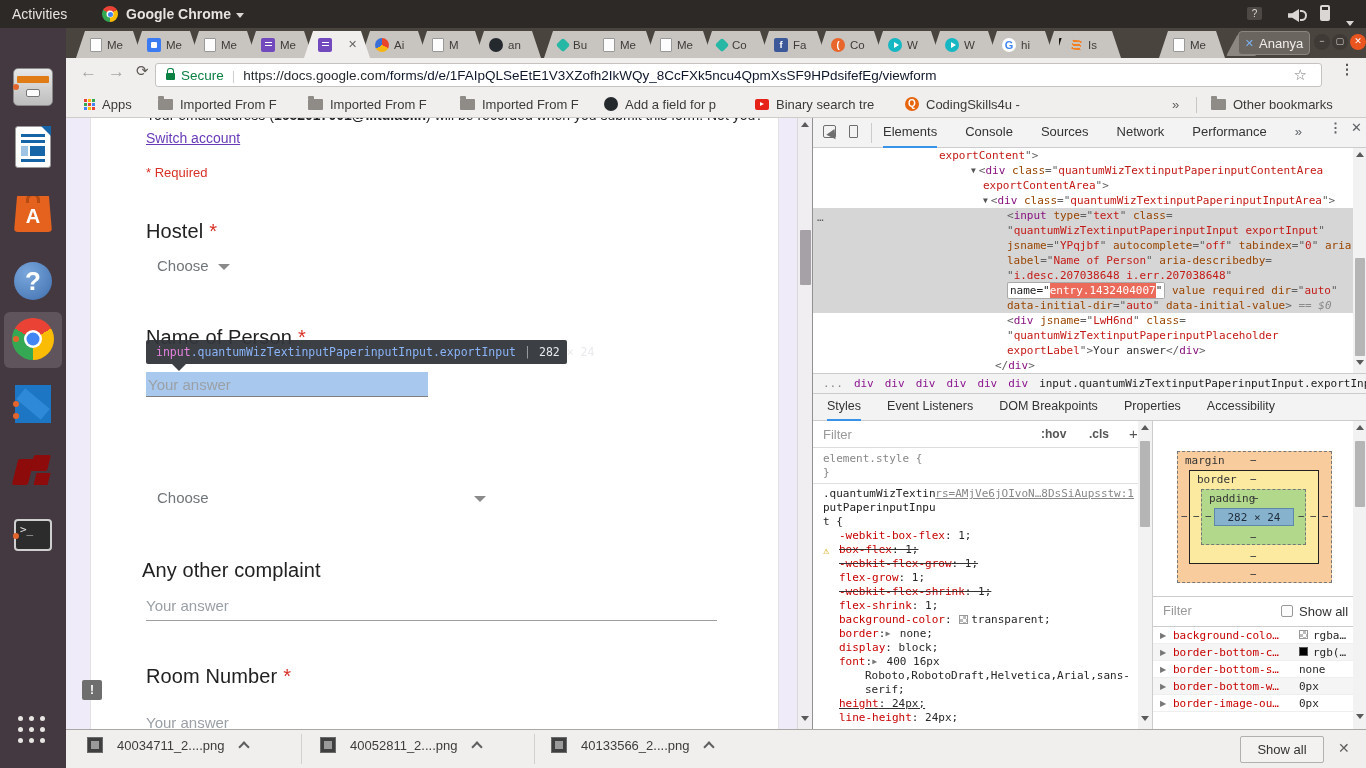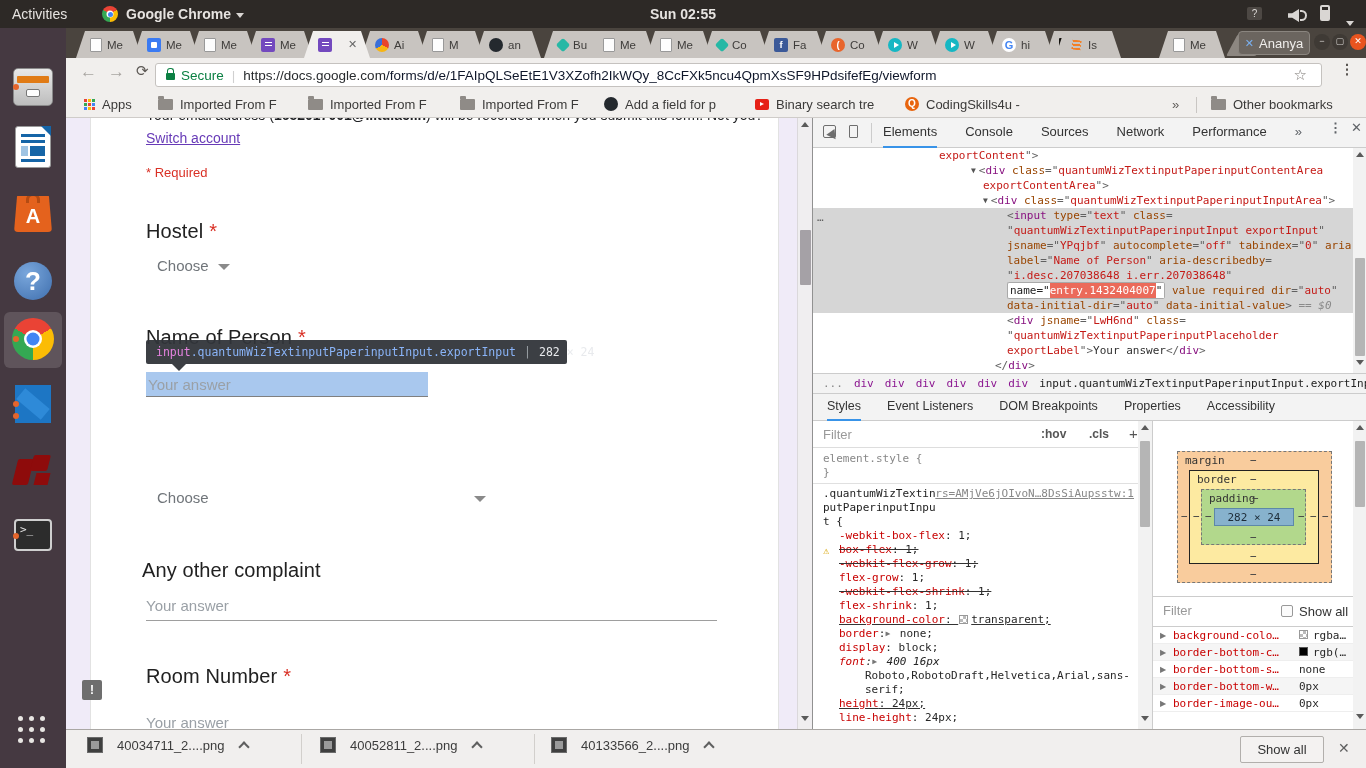--- a/index.html
+++ b/index.html
@@ -102,21 +102,20 @@
 <body>
 
 <div id="topbar">
   <span class="tb-item" style="left:12px">Activities</span>
   <span class="tb-item chrome-ball" style="left:102px;top:6px;width:16px;height:16px">
       <i style="width:7px;height:7px">
         <b style="width:5px;height:5px"></b>
       </i>
     </span>
   <span class="tb-item" style="left:126px;font-weight:bold"><span>Google Chrome</span><span class="caret-down"></span></span>
-  <span class="tb-item" style="left:0;width:1366px;text-align:center;font-weight:bold;pointer-events:none">Sun 02:55</span>
   <span class="tb-item" style="left:1247px;top:7px;width:15px;height:13px;background:#4d4844;color:#dcd9d6;font-size:10px;text-align:center;line-height:13px;border-radius:2px">?</span>
   <span class="tb-item" style="left:1288px;top:7px"><span style="display:inline-block;width:11px;height:13px;background:#d9d6d3;clip-path:polygon(0 32%,38% 32%,100% 0,100% 100%,38% 68%,0 68%)"></span><span style="display:inline-block;width:7px;height:11px;border:2px solid #d9d6d3;border-left:none;border-radius:0 8px 8px 0;margin-left:1px;vertical-align:1px"></span></span>
   <span class="tb-item" style="left:1320px;top:5px;width:10px;height:16px;border:2px solid #d9d6d3;border-radius:2px;background:linear-gradient(to top,#d9d6d3 75%,transparent 75%)"></span>
   <span class="tb-item" style="left:1346px;top:12px"><span class="caret-down" style="margin:0"></span></span>
 </div>
 
 <div id="launcher">
     <div class="lch" style="top: 38px;">
       <div style="position: absolute; left: 2px; top: 2px; width: 40px; height: 38px; background: linear-gradient(rgb(232, 232, 232), rgb(189, 189, 189)); border-radius: 5px; border: 1px solid rgb(138, 138, 138);">
         <div style="position: absolute; left: 3px; top: 7px; width: 32px; height: 7px; background: rgb(224, 123, 22); border-radius: 1px;"></div>
@@ -469,24 +468,24 @@
         <div id="rulelines">
             <div class="sl" style="left: 10px; top: 66px;"><span><span class="sg-sl">.quantumWizTextin</span></span></div>
             <div class="sl" style="left: 10px; top: 80px;"><span><span class="sg-sl">putPaperinputInpu</span></span></div>
             <div class="sl" style="left: 10px; top: 94px;"><span><span class="sg-sl">t {</span></span></div>
             <div class="sl" style="left: 26px; top: 108px;"><span><span class="sg-pn">-webkit-box-flex</span><span class="sg-pv">: 1;</span></span></div>
             <div class="sl" style="left: 26px; top: 122px;"><span class="struck"><span class="sg-pn">box-flex</span><span class="sg-pv">: 1;</span></span><span class="warn-ico" style="left: -16px; top: 1px;">⚠</span></div>
             <div class="sl" style="left: 26px; top: 136px;"><span class="struck"><span class="sg-pn">-webkit-flex-grow</span><span class="sg-pv">: 1;</span></span></div>
             <div class="sl" style="left: 26px; top: 150px;"><span><span class="sg-pn">flex-grow</span><span class="sg-pv">: 1;</span></span></div>
             <div class="sl" style="left: 26px; top: 164px;"><span class="struck"><span class="sg-pn">-webkit-flex-shrink</span><span class="sg-pv">: 1;</span></span></div>
             <div class="sl" style="left: 26px; top: 178px;"><span><span class="sg-pn">flex-shrink</span><span class="sg-pv">: 1;</span></span></div>
-            <div class="sl" style="left: 26px; top: 192px; text-decoration: underline;"><span><span class="sg-pn">background-color</span><span class="sg-pv">: </span><span class="sw-checker"></span><span class="sg-pv">transparent;</span></span></div>
+            <div class="sl" style="left: 26px; top: 192px;"><span><span class="sg-pn">background-color</span><span class="sg-pv">: </span><span class="sw-checker"></span><span class="sg-pv">transparent;</span></span></div>
             <div class="sl" style="left: 26px; top: 206px;"><span><span class="sg-pn">border</span><span class="sg-pv">:</span><span class="sw-exp">▶</span><span class="sg-pv"> none;</span></span></div>
             <div class="sl" style="left: 26px; top: 220px;"><span><span class="sg-pn">display</span><span class="sg-pv">: block;</span></span></div>
-            <div class="sl" style="left: 26px; top: 234px; font-style: italic;"><span><span class="sg-pn">font</span><span class="sg-pv">:</span><span class="sw-exp">▶</span><span class="sg-pv"> 400 16px</span></span></div>
+            <div class="sl" style="left: 26px; top: 234px;"><span><span class="sg-pn">font</span><span class="sg-pv">:</span><span class="sw-exp">▶</span><span class="sg-pv"> 400 16px</span></span></div>
             <div class="sl" style="left: 52px; top: 248px;"><span><span class="sg-pv">Roboto,RobotoDraft,Helvetica,Arial,sans-</span></span></div>
             <div class="sl" style="left: 52px; top: 262px;"><span><span class="sg-pv">serif;</span></span></div>
             <div class="sl" style="left: 26px; top: 276px; text-decoration: underline;"><span><span class="sg-pn">height</span><span class="sg-pv">: 24px;</span></span></div>
             <div class="sl" style="left: 26px; top: 290px;"><span><span class="sg-pn">line-height</span><span class="sg-pv">: 24px;</span></span></div>
           </div>
         <div class="sl sg-lk" style="right:18px;top:66px">rs=AMjVe6jOIvoN…8DsSiAupsstw:1</div>
       </div>
 
       <div class="dt-sb" style="left:325px;top:303px;height:308px">
         <span class="arr up" style="left:3px;top:4px"></span>

